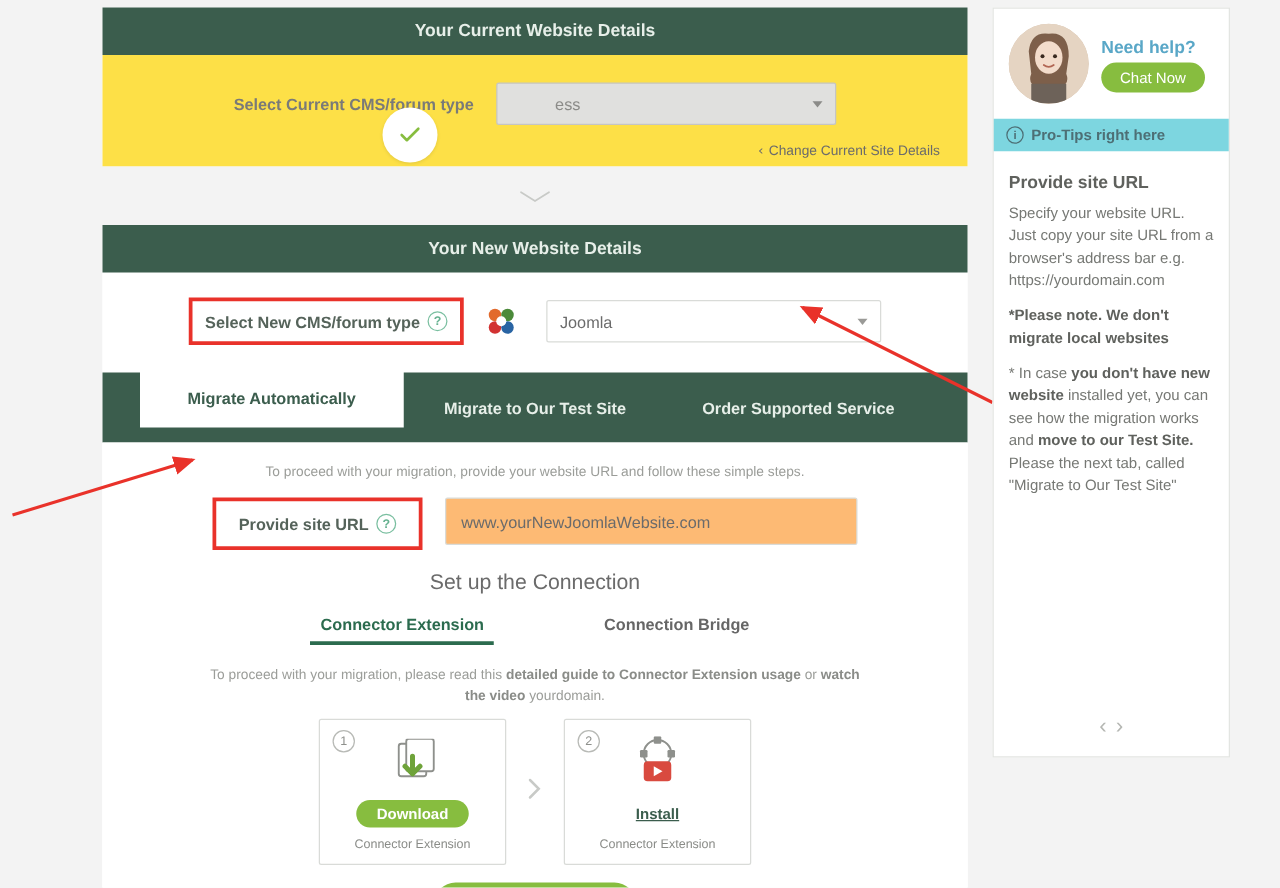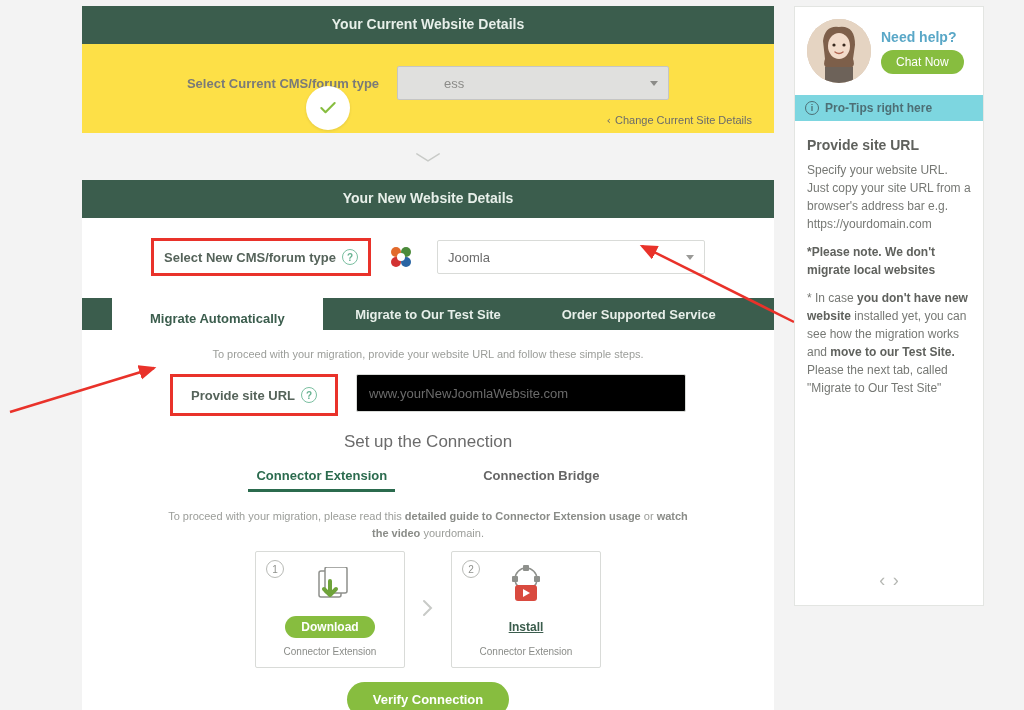--- a/index.html
+++ b/index.html
@@ -110,36 +110,36 @@
     display:flex;align-items:center;padding:0 10px;color:#6b6b6b;font-size:13px;
     justify-content:space-between;background:#fff;
   }
   .caret2{
     width:0;height:0;border-left:4px solid transparent;border-right:4px solid transparent;
     border-top:5px solid #9a9a97;
   }
   .joomla-ico{width:24px;height:24px;margin-right:6px;}
   
   .tabs-bar{
-    background:#3b5d4d;display:flex;margin-top:22px;height:32px;padding:0 30px;gap:0;
+    background:#3b5d4d;display:flex;margin-top:22px;height:56px;padding:0 30px;gap:0;
   }
   .tab{
     flex:1;display:flex;align-items:center;justify-content:center;color:#e7efe9;
     font-size:13px;font-weight:600;cursor:pointer;
   }
   .tab.active{
     background:#fff;color:#3b5d4d;border-radius:2px 2px 0 0;margin-top:-4px;height:48px;
   }
   .tab-content{background:#fff;padding:18px 28px 26px;text-align:center;}
   .tiny{font-size:11px;color:#9b9d99;}
   .url-row{display:flex;justify-content:center;gap:18px;margin:14px 0 6px;align-items:stretch;}
   .url-row .hl-box{padding:10px 18px;}
   .url-input{
     width:330px;height:38px;border:1px solid #d9dbd8;border-radius:2px;padding:0 12px;
-    font-size:13px;color:#6b6b6b;display:flex;align-items:center;background:#000000;text-align:left;
+    font-size:13px;color:#6b6b6b;display:flex;align-items:center;background:#fdba74;text-align:left;
   }
   .setup-title{font-size:17px;color:#6b6b6b;margin:16px 0 10px;}
   .subtabs{display:flex;justify-content:center;gap:80px;font-size:13px;font-weight:600;}
   .subtab{color:#666;padding:6px 8px;}
   .subtab.active{color:#2b6b4e;border-bottom:3px solid #2b6b4e;}
   .guide{font-size:11px;color:#9b9d99;margin:16px auto 10px;max-width:520px;line-height:1.5;}
   .guide a{color:#8a8c88;font-weight:600;text-decoration:none;}
   .cards{display:flex;justify-content:center;gap:16px;align-items:center;margin:10px 0 14px;}
   .step-chev{color:#c8cac7;}
   .card{

